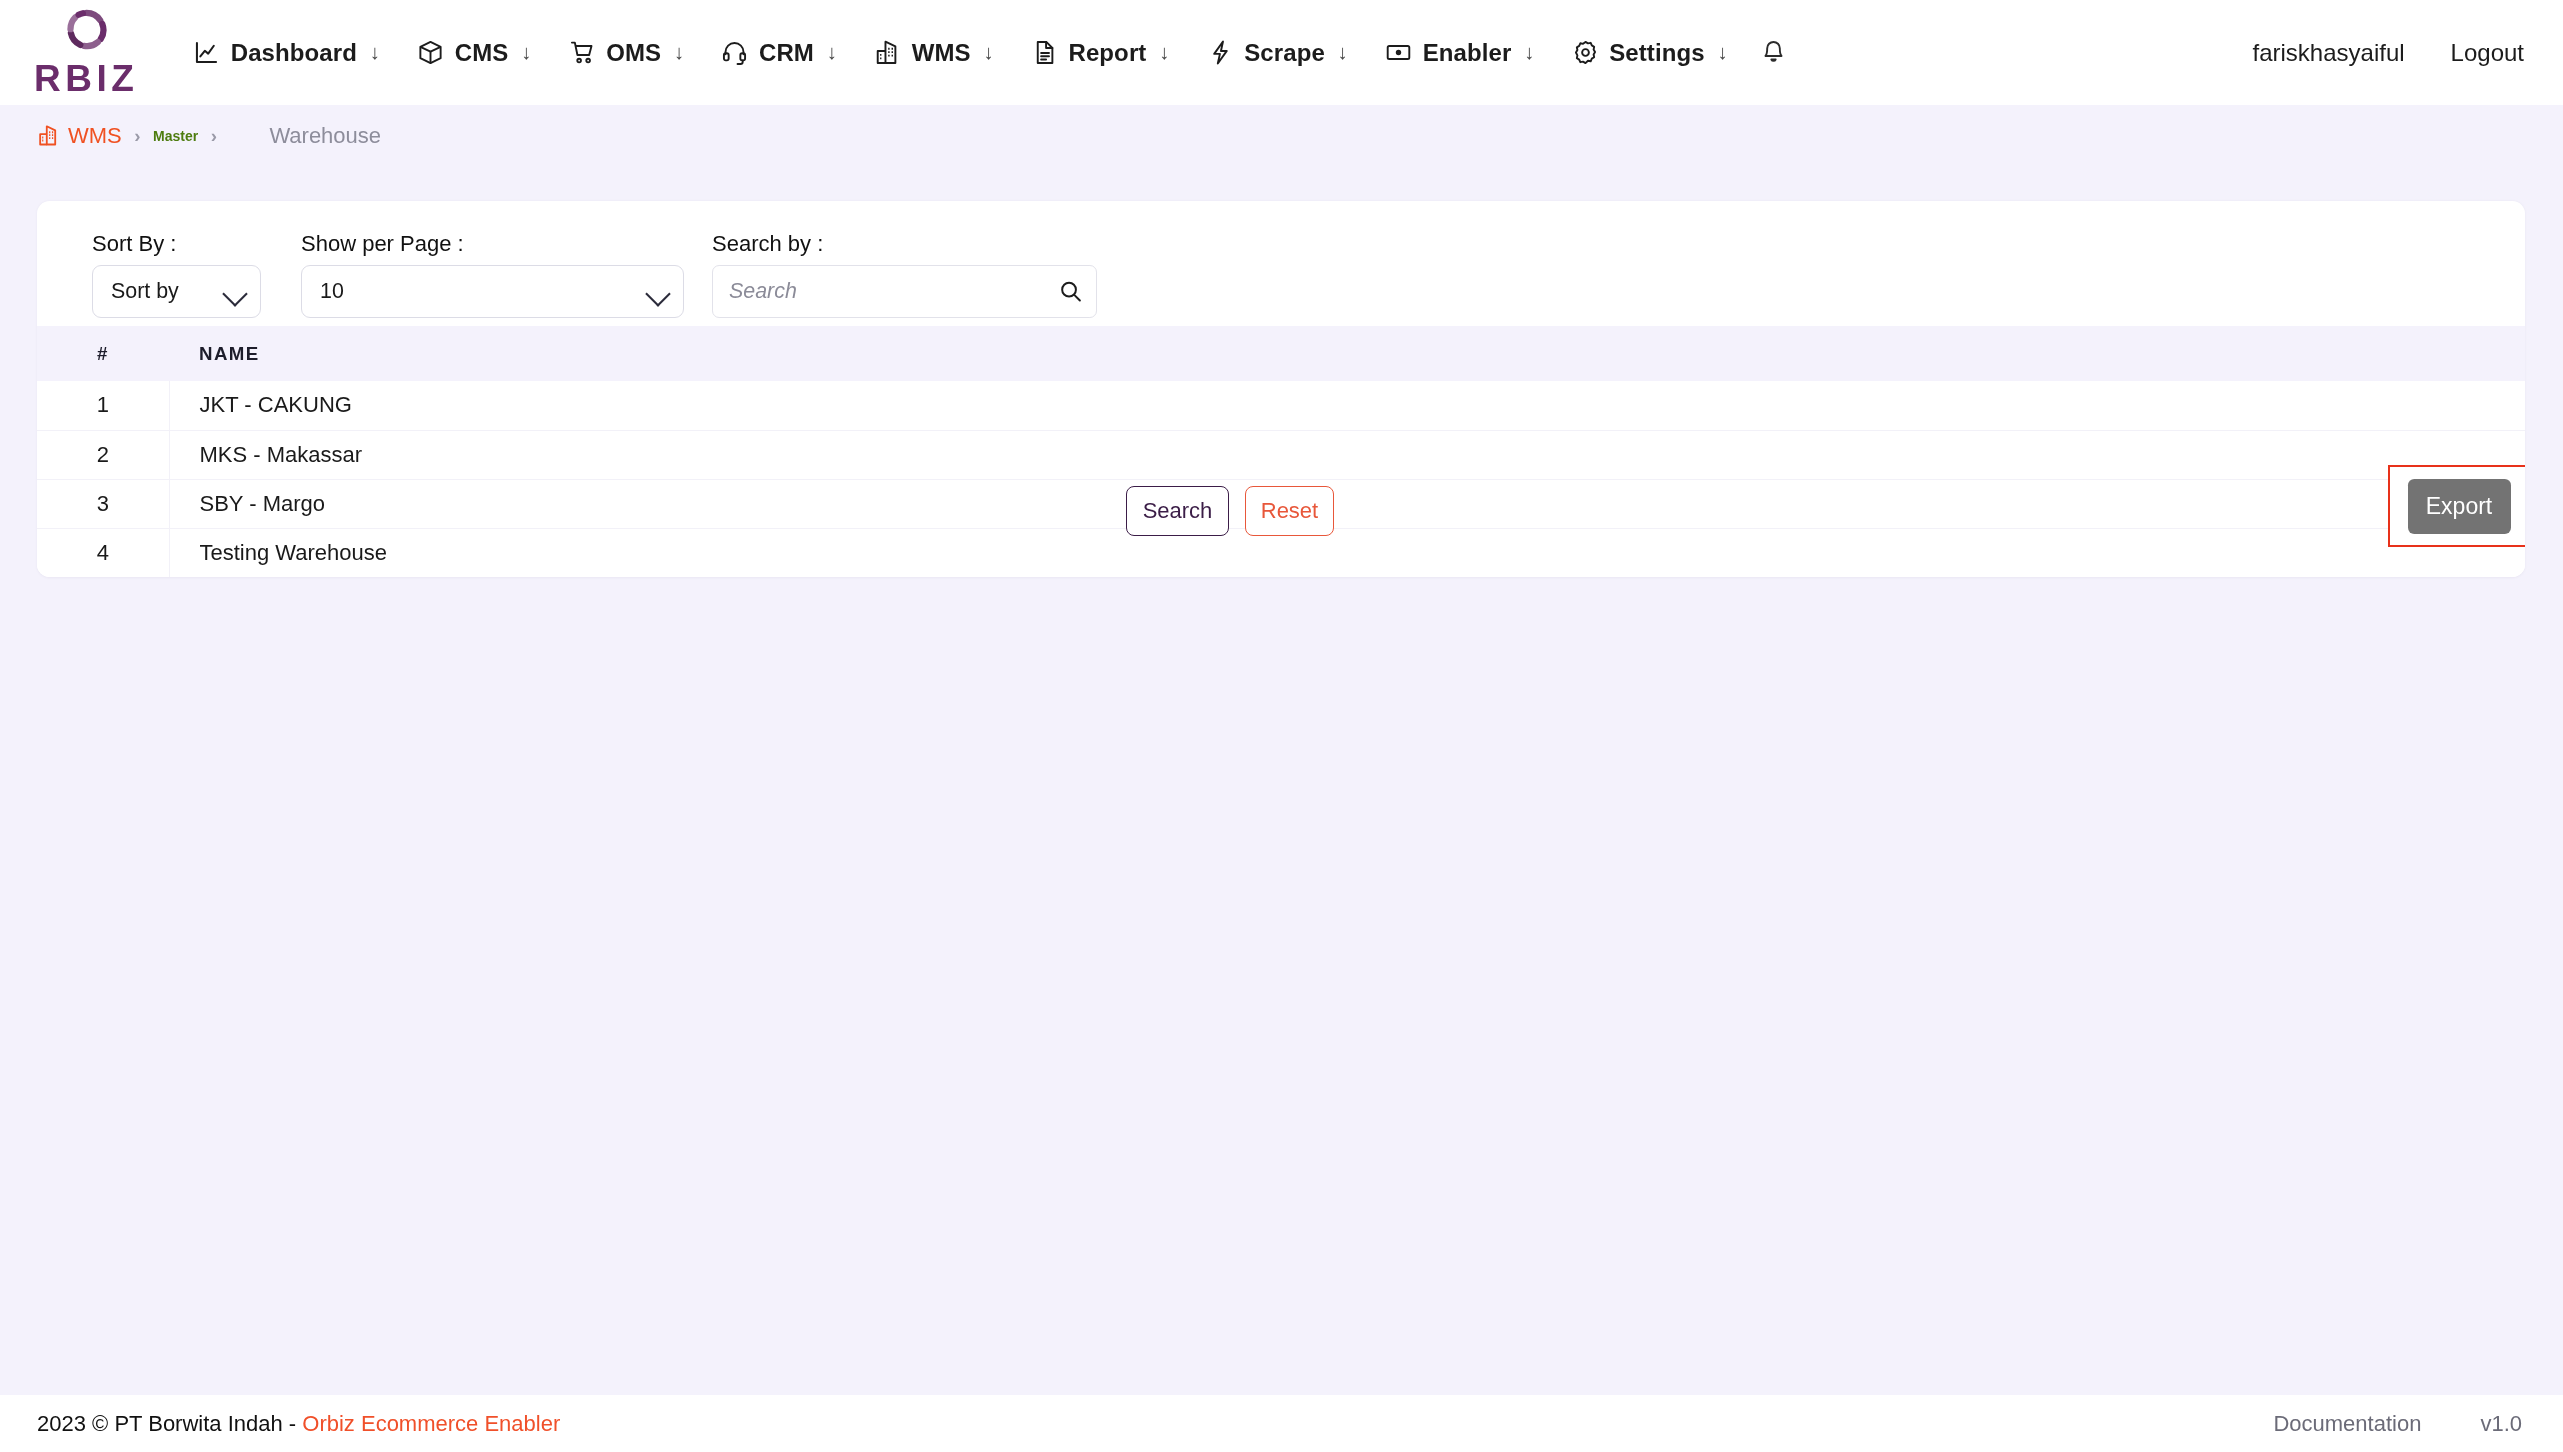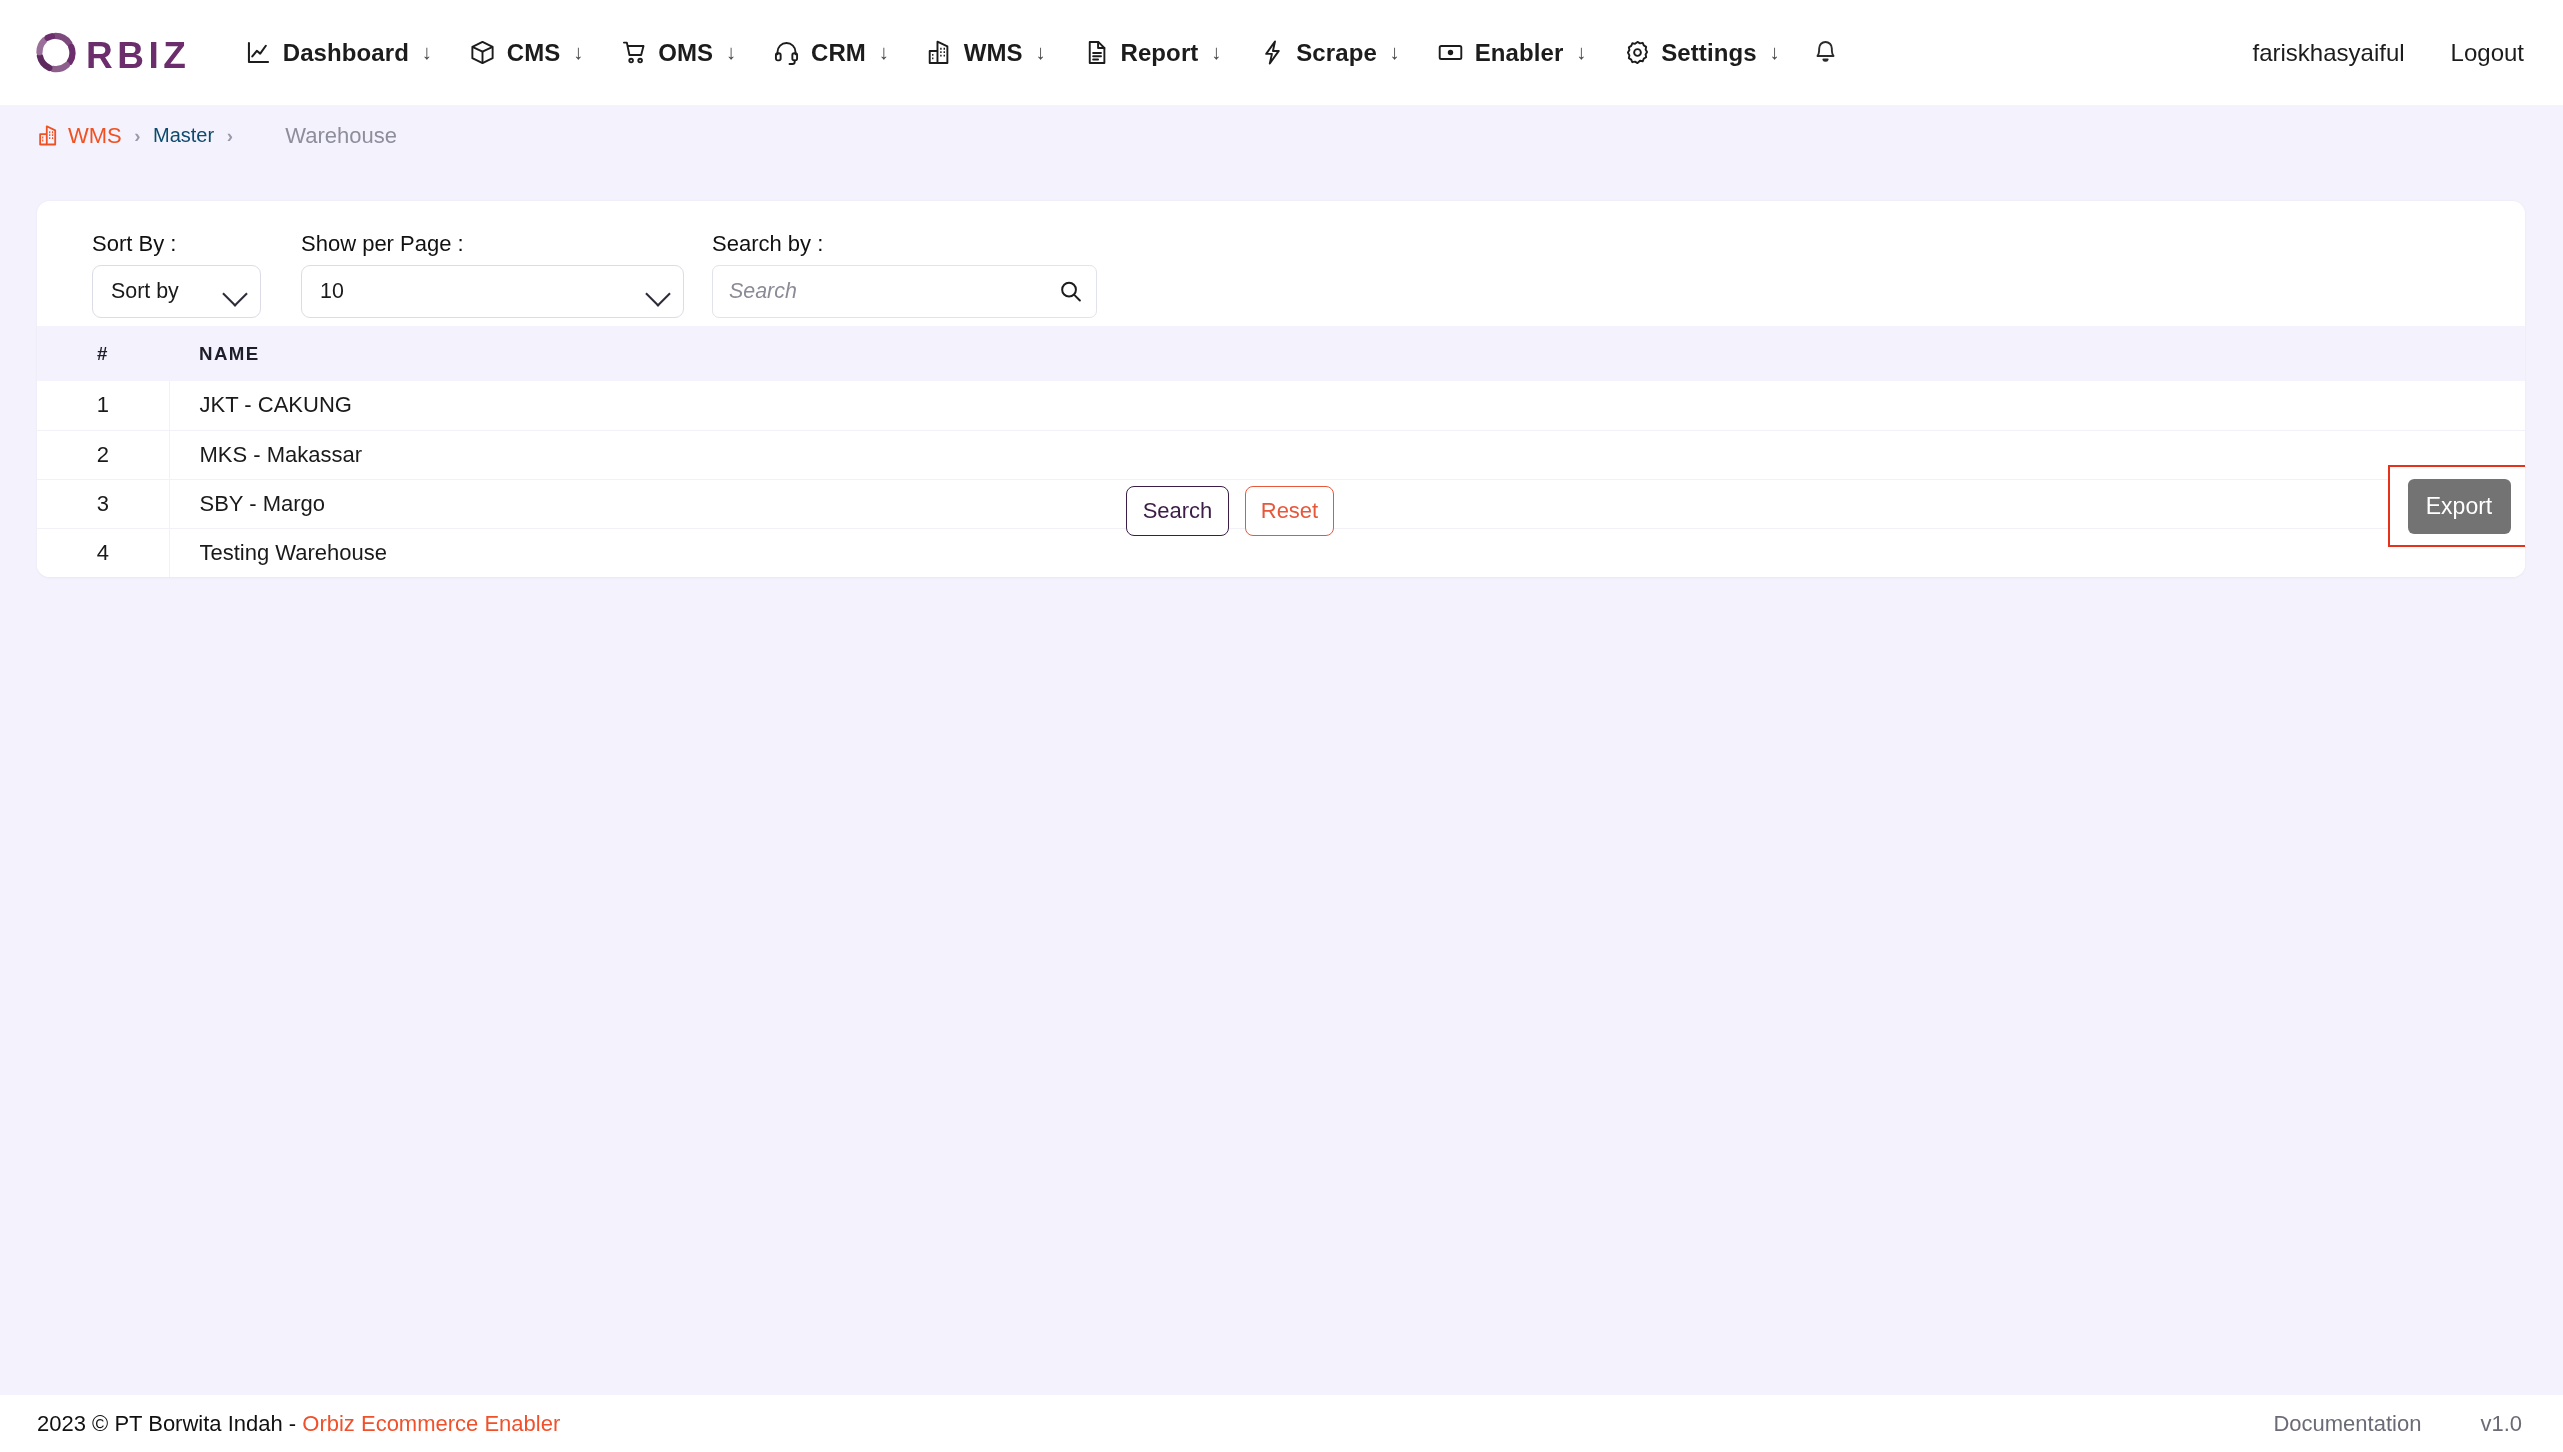--- a/index.html
+++ b/index.html
@@ -15,21 +15,21 @@
   
   .topnav {
     height: 105px;
     background: #ffffff;
     display: flex;
     align-items: center;
     padding: 0 30px 0 34px;
     position: relative;
     z-index: 5;
   }
-  .brand { display: flex; align-items: flex-end; gap: 9px; margin-right: 36px; }
+  .brand { display: flex; align-items: center; gap: 9px; margin-right: 36px; flex-direction: column; }
   .brand-mark { width: 43px; height: 43px; flex: 0 0 43px; display: block; }
   .brand-text {
     font-size: 37px;
     font-weight: 700;
     letter-spacing: 4.5px;
     color: #6b2d6b;
     line-height: 1;
   }
 
   .navitems { display: flex; align-items: center; flex: 1 1 auto; }
@@ -64,21 +64,21 @@
     height: 61px;
     display: flex;
     align-items: center;
     padding: 0 0 0 37px;
     gap: 12.5px;
   }
   .crumb-home { display: flex; align-items: center; gap: 8px; cursor: pointer; }
   .crumb-home svg { width: 23px; height: 23px; display: block; }
   .crumb-home .t { font-size: 22px; color: #f05122; font-weight: 400; }
   .crumb-sep { font-size: 18.7px; color: #9a9aa8; font-weight: 700; }
-  .crumb-mid { font-size: 20px; color: #0c4a6e; font-weight: 400; cursor: pointer; }
+  .crumb-mid { font-size: 14px; color: #4d7c0f; font-weight: 700; cursor: pointer; }
   .crumb-cur { font-size: 22px; color: #8d8d9b; margin-left: 40px; }
 
   
   .card {
     position: absolute;
     left: 37px;
     top: 201px;
     width: 2488px;
     background: #ffffff;
     border-radius: 12.5px;

